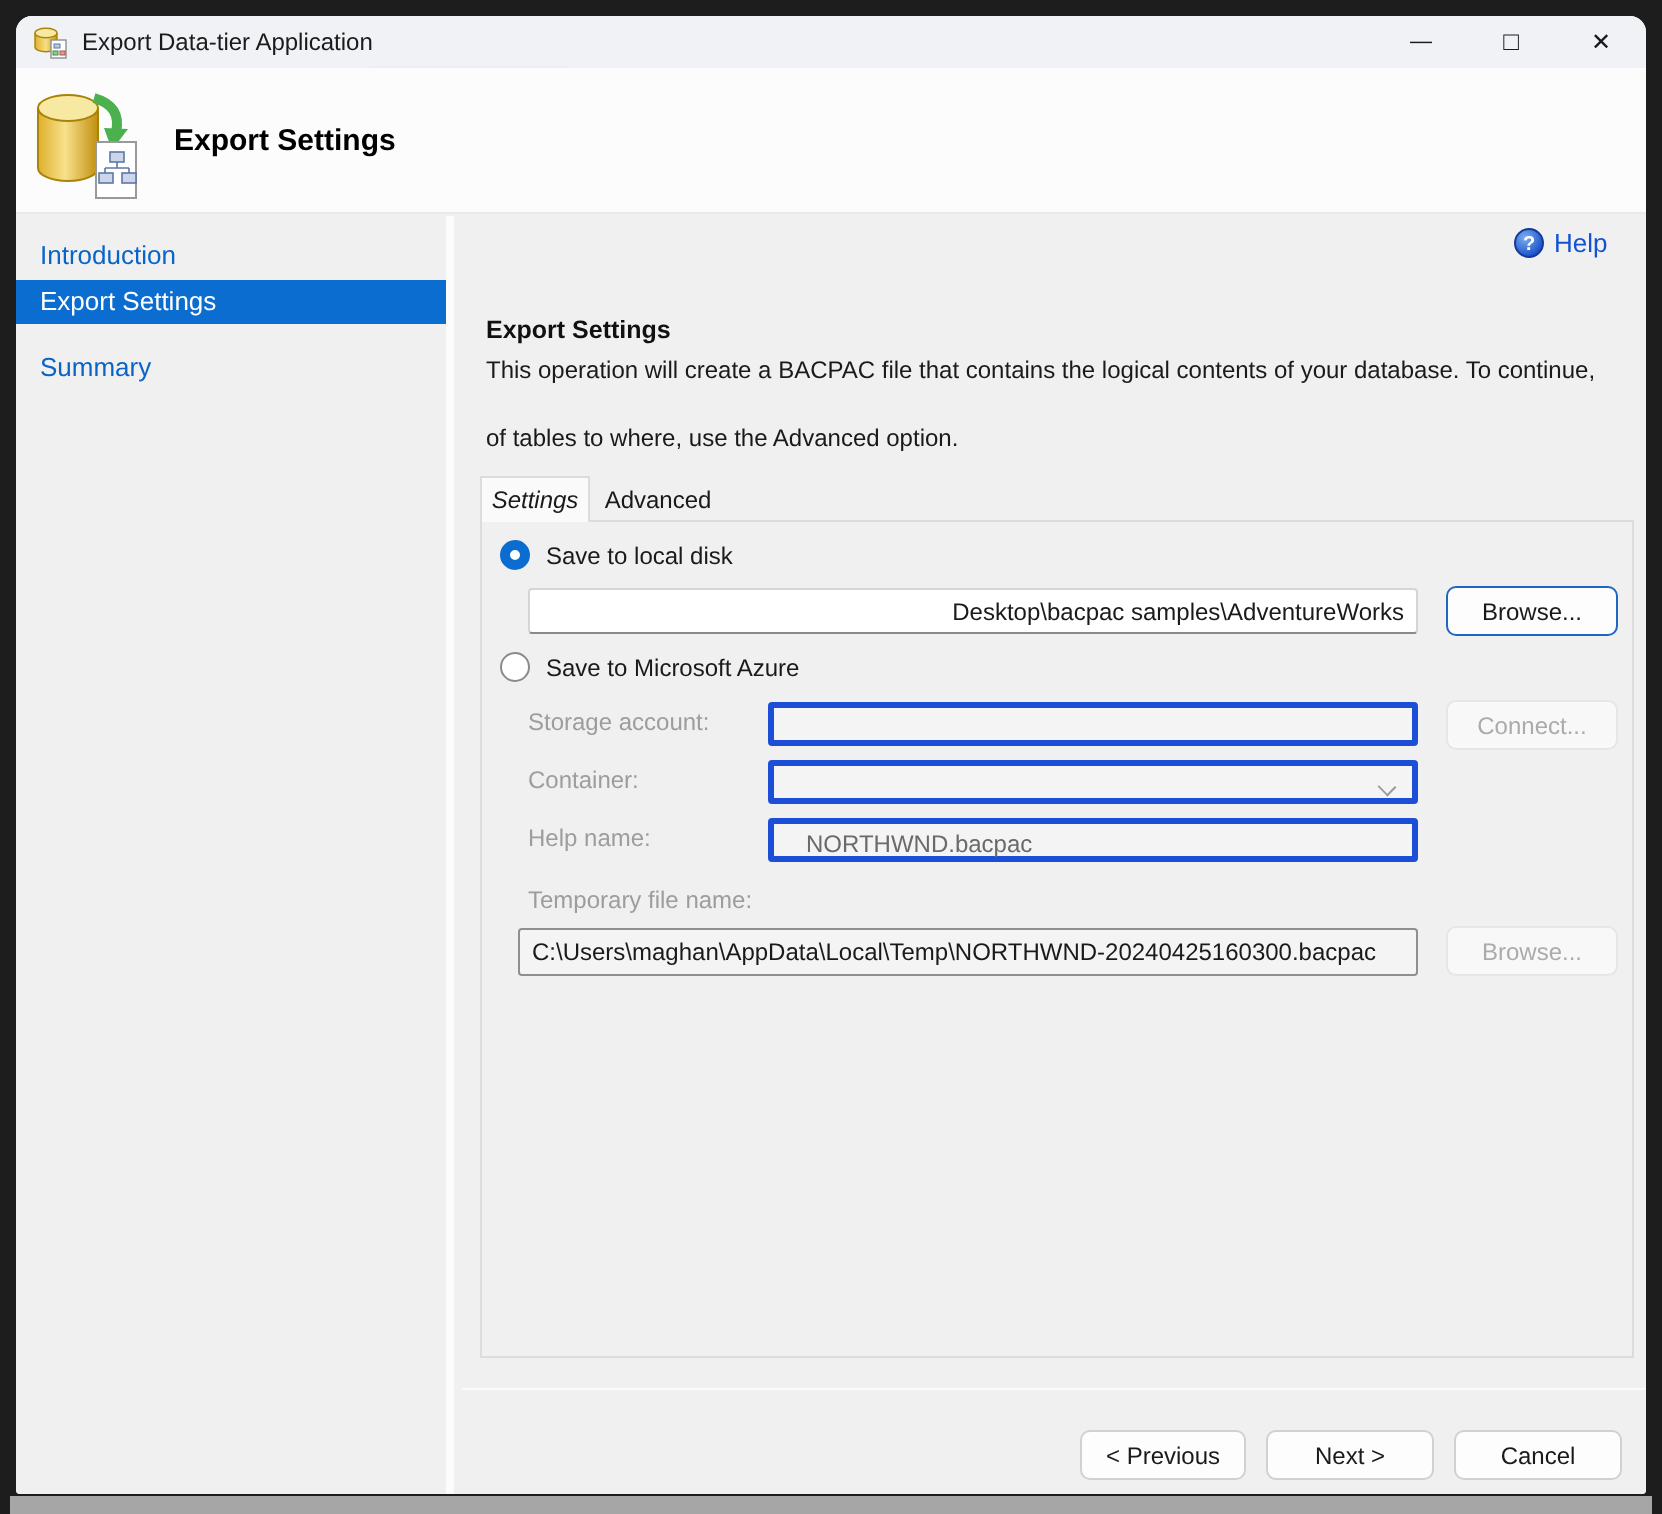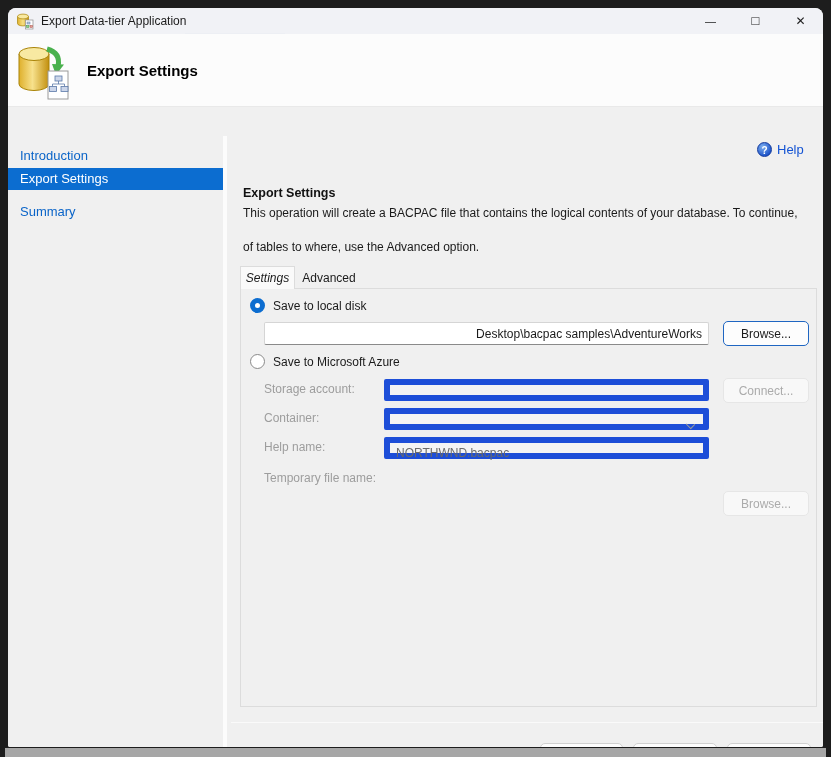--- a/index.html
+++ b/index.html
@@ -24,21 +24,21 @@
   .win-btn.close span { font-size:12px; }
   .artifact { position:absolute; left:177px; top:25px; width:100px; height:8px; background:#edeff4; }
 
   
   .header { position:absolute; left:0; top:26px; right:0; height:73px; background:#fcfcfc;
             border-bottom:1px solid #e9e9e9; }
   .header-icon { position:absolute; left:8px; top:9px; }
   .header-title { position:absolute; left:79px; top:28px; font-size:15px; font-weight:bold; color:#000; }
 
   
-  .bodyrow { position:absolute; left:0; top:100px; right:0; bottom:0;margin-top:28px; }
+  .bodyrow { position:absolute; left:0; top:100px; right:0; bottom:0; }
   .sidebar { position:absolute; left:0; top:0; width:219px; bottom:0; background:#f0f0f0;
              border-right:4px solid #fcfcfc; }
   .sidebar-item { position:absolute; left:0; right:0; height:22px; line-height:22px;
                   padding-left:12px; font-size:13px; cursor:default; }
   .sidebar-item.link { color:#0a64c8; }
   .sidebar-item.selected { background:#0c6dd0; color:#ffffff; }
   .sidebar-item.plain { color:#3c3c3c; }
 
   .content { position:absolute; left:223px; top:0; right:0; bottom:0; background:#f0f0f0; }
 
@@ -65,22 +65,22 @@
   .radio-row { position:absolute; display:flex; align-items:center; }
   .radio { width:15px; height:15px; border-radius:50%; flex:0 0 auto; }
   .radio.checked { border:5px solid #0c6dd0; background:#fff; }
   .radio.unchecked { border:1px solid #8a8a8a; background:#fff; }
   .radio-label { margin-left:8px; font-size:12px; color:#1a1a1a; }
 
   input.textbox { position:absolute; font-family:"Liberation Sans", sans-serif; font-size:12px; }
   .path-input { left:23px; top:33px; width:445px; height:23px; background:#fff;
                 border:1px solid #d5d5d5; border-bottom-color:#8a8a8a; border-radius:2px;
                 padding:0 6px; text-align:right; color:#1a1a1a; }
-  .dis-field { position:absolute; background:#f4f4f4; border:6px solid #1d4ed8; border-radius:2px;
-               font-size:12px; color:#6a6a6a; line-height:20px; padding:0 6px; }
+  .dis-field { position:absolute; background:#f4f4f4; border:3px solid #1d4ed8; border-radius:2px;
+               font-size:12px; color:#6a6a6a; line-height:20px; padding:0 16px; }
   .fld-storage { left:143px; top:90px; width:325px; height:22px; }
   .fld-combo   { left:143px; top:119px; width:325px; height:22px; }
   .fld-file    { left:143px; top:148px; width:325px; height:22px; }
   .chevron { position:absolute; right:9px; top:7px; width:7px; height:7px;
              border-right:1.5px solid #9a9a9a; border-bottom:1.5px solid #9a9a9a;
              transform:rotate(45deg) scaleY(0.9); }
   .temp-input { left:18px; top:203px; width:450px; height:24px; background:#f4f4f4;
                 border:1px solid #8f8f8f; border-radius:2px; padding:0 6px; color:#1a1a1a; }
 
   .field-label { position:absolute; left:23px; font-size:12px; color:#9d9d9d; }
@@ -201,20 +201,21 @@
           <div class="field-label" style="top:122px">Container:</div>
           <div class="dis-field fld-combo">
             <span></span>
             <span class="chevron"></span>
           </div>
 
           <div class="field-label" style="top:151px">Help name:</div>
           <div class="dis-field fld-file">NORTHWND.bacpac</div>
 
           <div class="field-label" style="top:182px">Temporary file name:</div>
+          <input class="textbox temp-input" value="C:\Users\maghan\AppData\Local\Temp\NORTHWND-20240425160300.bacpac" style="">
           <div class="btn disabled btn-browse2">Browse...</div>
         </div>
 
         <div class="footer-sep"></div>
         <div class="btn normal btn-prev">&lt; Previous</div>
         <div class="btn normal btn-next">Next &gt;</div>
         <div class="btn normal btn-cancel">Cancel</div>
       </div>
     </div>
   </div>

